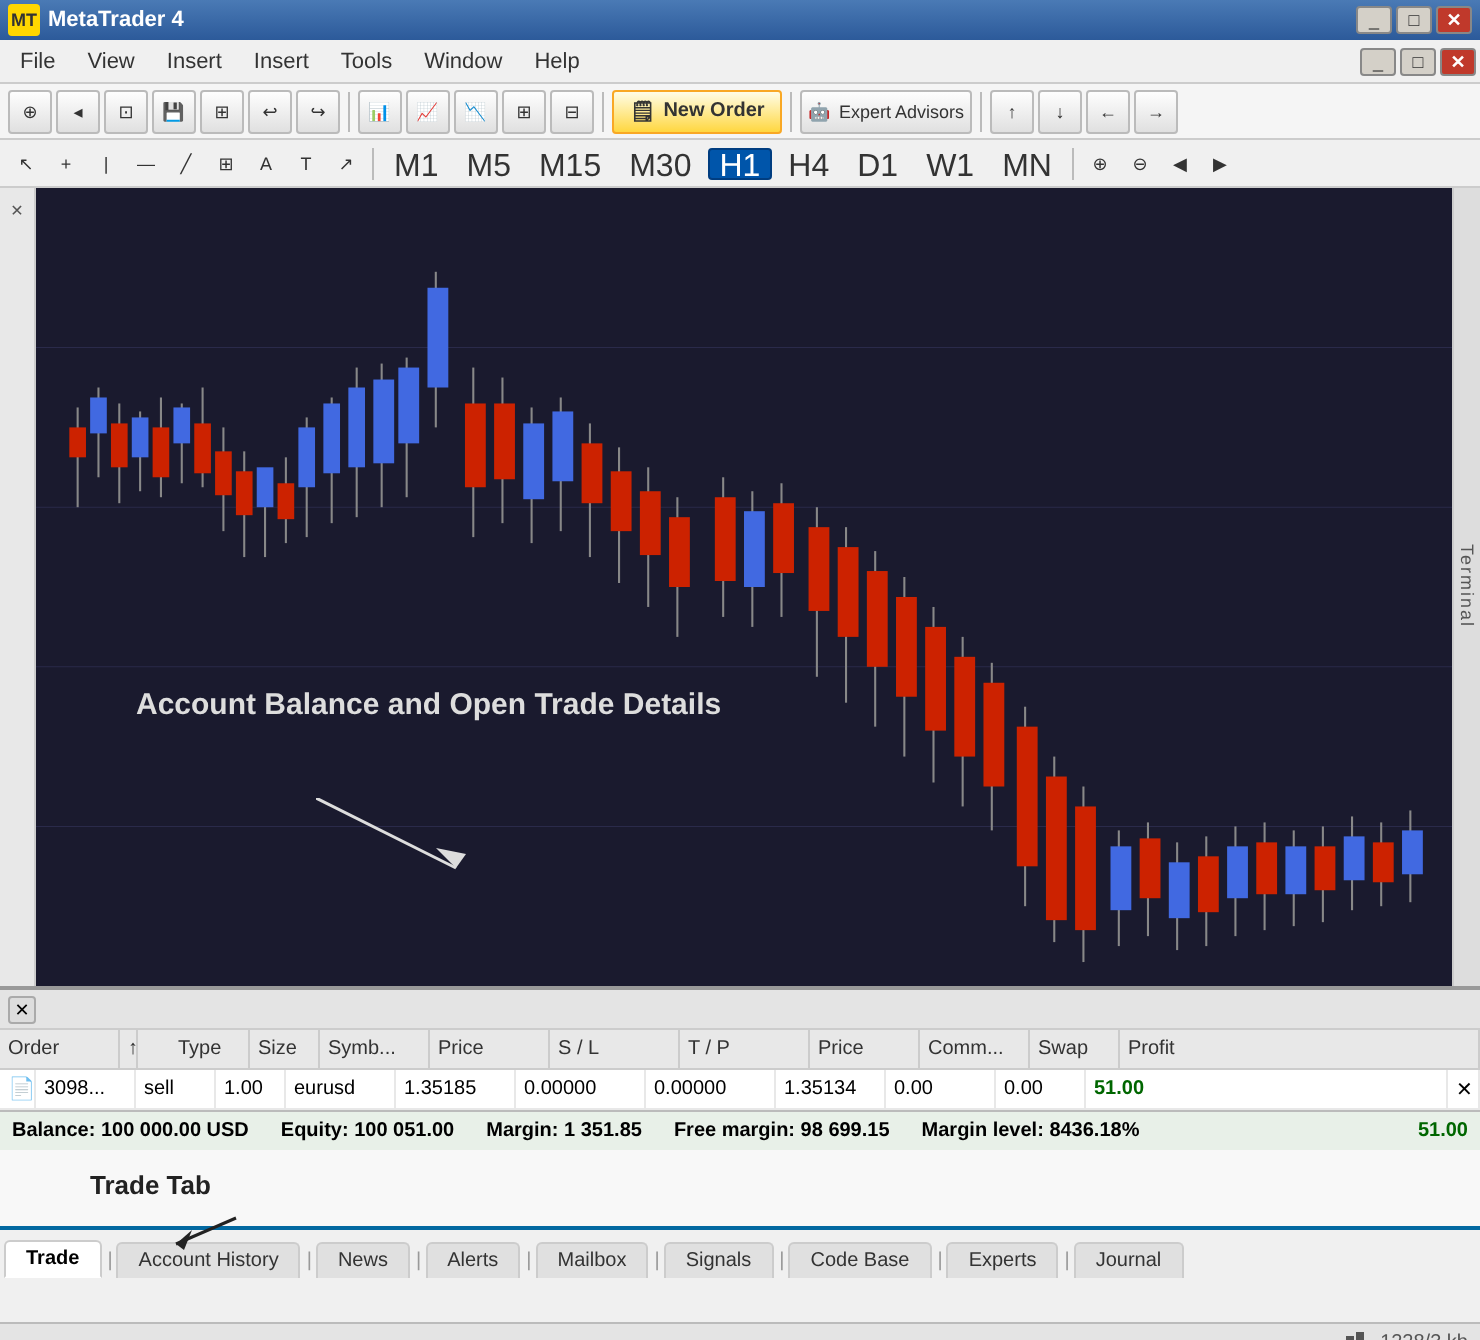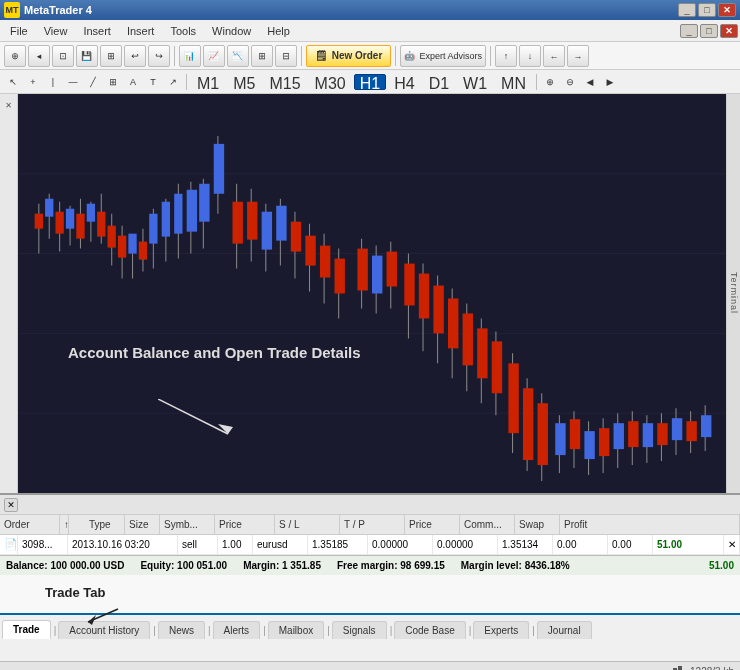--- a/index.html
+++ b/index.html
@@ -630,21 +630,20 @@
     <div class="th-col" style="width:65px;">T / P</div>
     <div class="th-col" style="width:55px;">Price</div>
     <div class="th-col" style="width:55px;">Comm...</div>
     <div class="th-col" style="width:45px;">Swap</div>
     <div class="th-col" style="flex:1;">Profit</div>
   </div>
 
   <div class="terminal-row">
     <div class="td-col" style="width:18px;font-size:11px;">📄</div>
     <div class="td-col" style="width:50px;">3098...</div>
-    <div class="td-col" style="width:110px;">2013.10.16 03:20</div>
     <div class="td-col" style="width:40px;">sell</div>
     <div class="td-col" style="width:35px;">1.00</div>
     <div class="td-col" style="width:55px;">eurusd</div>
     <div class="td-col" style="width:60px;">1.35185</div>
     <div class="td-col" style="width:65px;">0.00000</div>
     <div class="td-col" style="width:65px;">0.00000</div>
     <div class="td-col" style="width:55px;">1.35134</div>
     <div class="td-col" style="width:55px;">0.00</div>
     <div class="td-col" style="width:45px;">0.00</div>
     <div class="td-col profit-positive" style="flex:1;">51.00</div>

